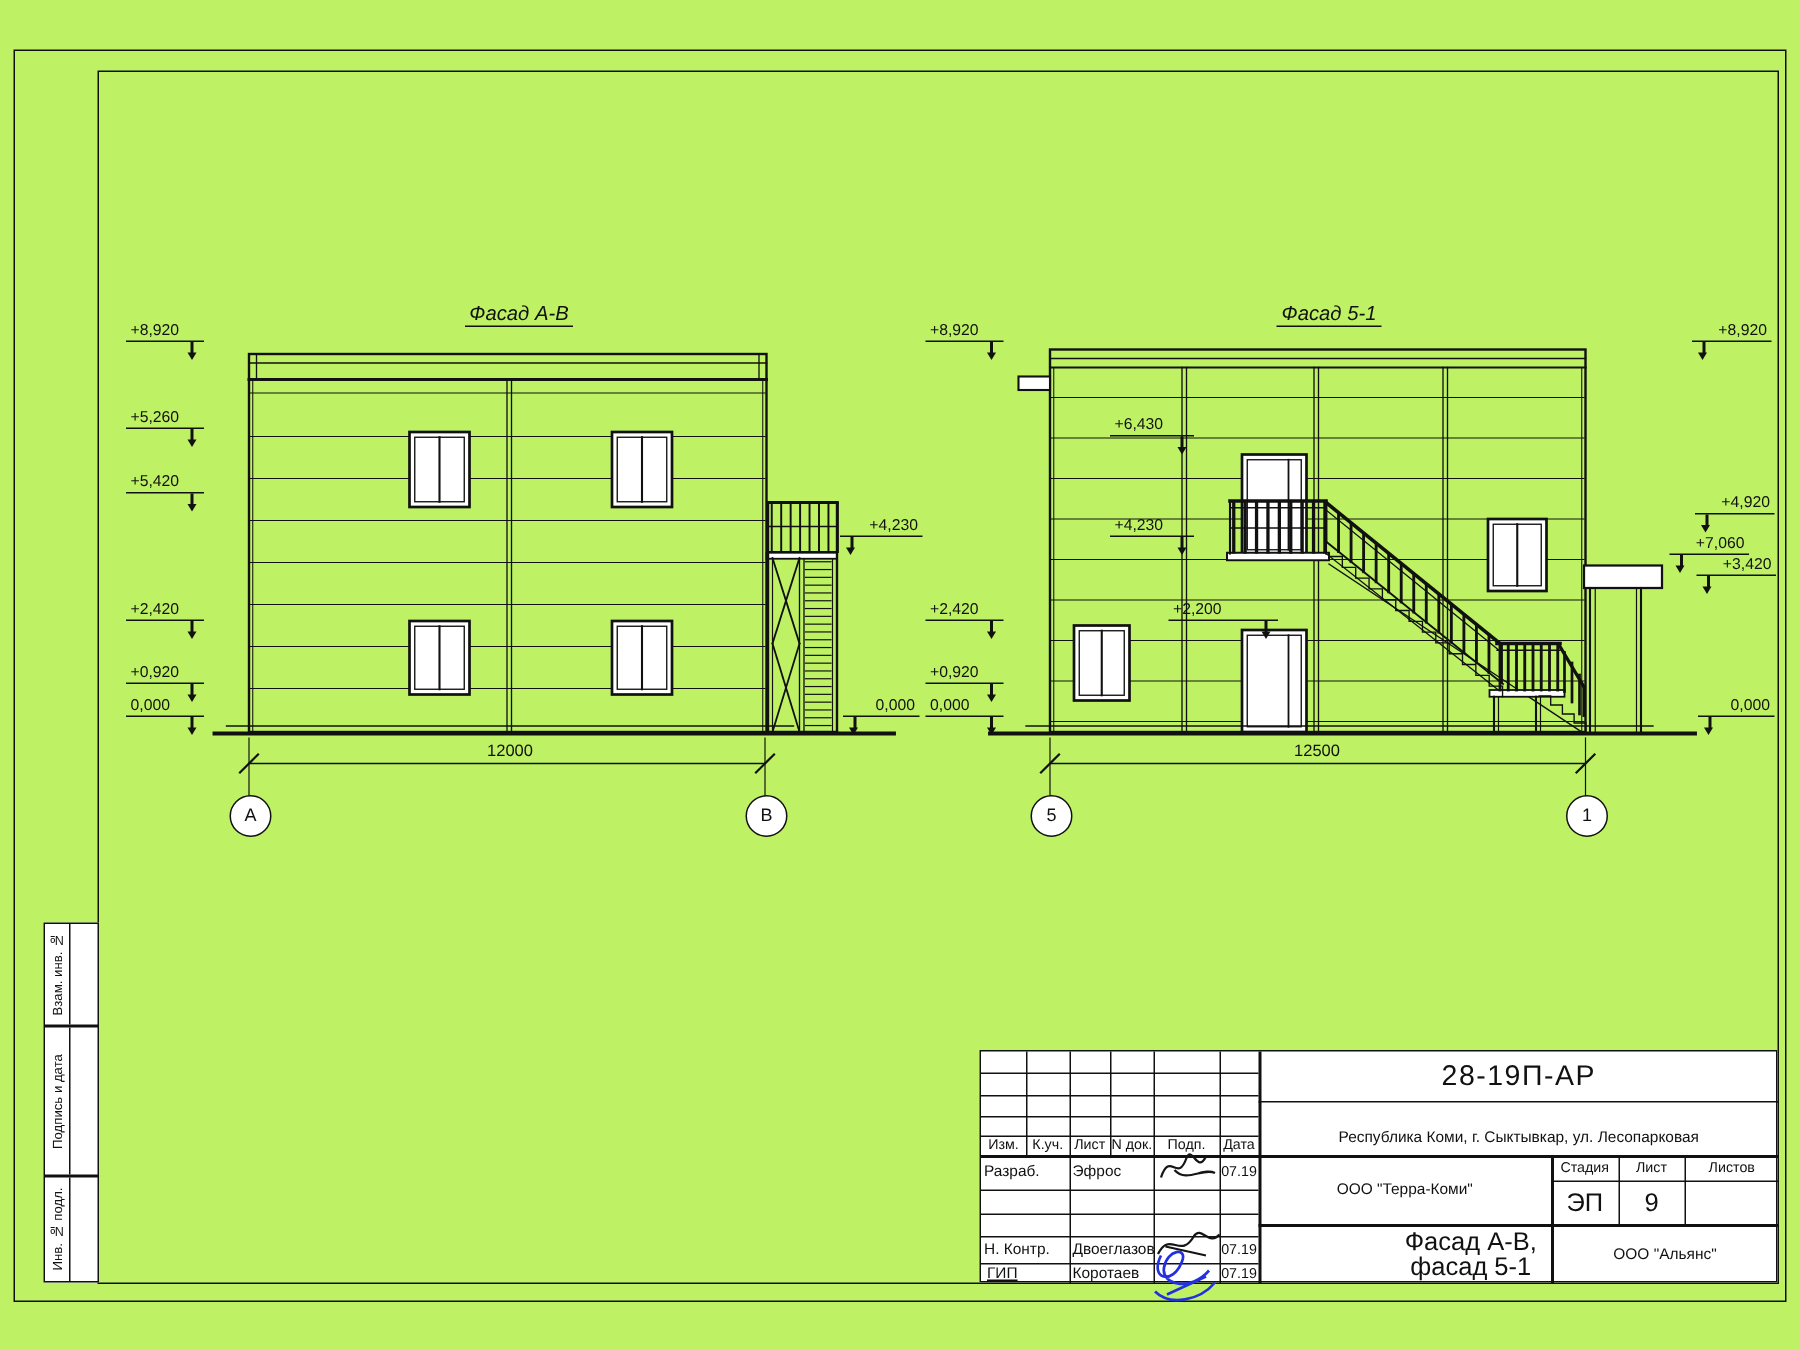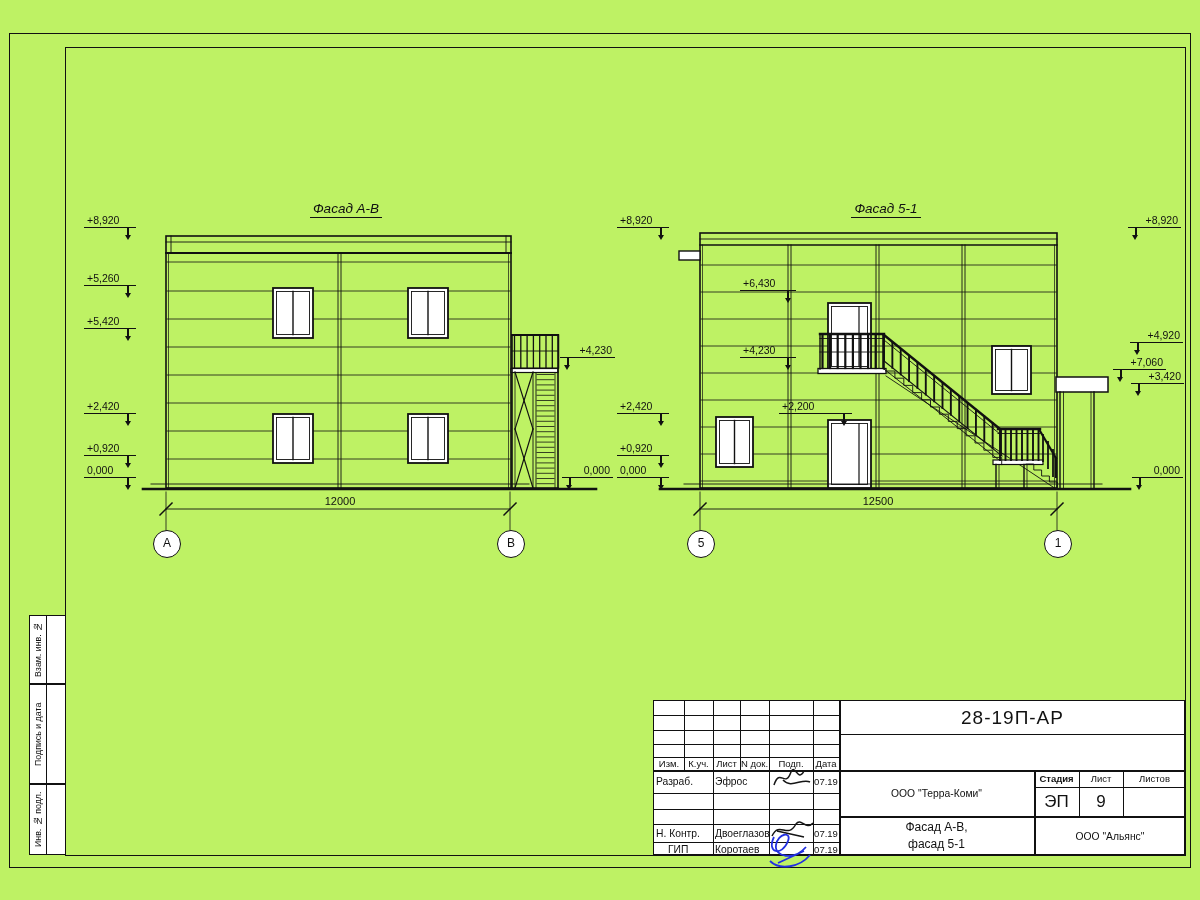--- a/index.html
+++ b/index.html
@@ -29,21 +29,21 @@
   .vbox .split{position:absolute;left:16px;top:0;bottom:0;width:1px;background:#111;}
   .vlabel{position:absolute;left:0;top:0;width:16px;height:100%;
           writing-mode:vertical-rl;transform:rotate(180deg);
           display:flex;align-items:center;justify-content:center;font-size:8.8px;white-space:nowrap;}
   
   #title-block{left:653px;top:700px;width:532px;height:155px;border:1.8px solid #111;
                box-sizing:border-box;background:#fff;}
   .hl,.vl{position:absolute;background:#111;}
   .cell{position:absolute;display:flex;align-items:center;justify-content:center;text-align:center;}
   .cell-left{justify-content:flex-start;text-align:left;}
-  .fs9{font-size:9.5px;} .fs10{font-size:10.3px;} .fs11{font-size:12px;line-height:15px;}
+  .fs9{font-size:9.5px;} .fs10{font-size:10.3px;} .fs11{font-size:17px;line-height:15px;padding-left:44px;}
   .fs17{font-size:17px;} .fs19{font-size:19px;letter-spacing:1px;}
 </style>
 </head>
 <body>
 
 <div id="sheet">
   <div class="abs" id="outer-border"></div>
   <div class="abs" id="inner-frame"></div>
 
   <svg class="abs" style="left:0;top:0;" width="1200" height="900" viewBox="0 0 1200 900" stroke="#111" fill="none" stroke-linecap="square">
@@ -338,37 +338,38 @@
     <div class="cell fs9" style="left:86px;top:56px;width:29px;height:13px;">N док.</div>
     <div class="cell fs9" style="left:115px;top:56px;width:44px;height:13px;">Подп.</div>
     <div class="cell fs9" style="left:159px;top:56px;width:26px;height:13px;">Дата</div>
 
     <div class="cell cell-left fs10" style="left:2px;top:69px;width:56px;height:23px;">Разраб.</div>
     <div class="cell cell-left fs10" style="left:61px;top:69px;width:74px;height:23px;">Эфрос</div>
     <div class="cell fs9" style="left:159px;top:69px;width:26px;height:23px;">07.19</div>
     <div class="cell cell-left fs10" style="left:2px;top:123px;width:68px;height:18px;">Н. Контр.</div>
     <div class="cell cell-left fs10" style="left:61px;top:123px;width:54px;height:18px;">Двоеглазов</div>
     <div class="cell fs9" style="left:159px;top:123px;width:26px;height:18px;">07.19</div>
-    <div class="cell cell-left fs10" style="left:14px;top:141px;width:56px;height:14px;text-decoration:underline;">ГИП</div>
+    <div class="cell cell-left fs10" style="left:4px;top:141px;width:56px;height:14px;text-decoration:underline;">ГИП</div>
     <div class="cell cell-left fs10" style="left:61px;top:141px;width:54px;height:14px;">Коротаев</div>
     <div class="cell fs9" style="left:159px;top:141px;width:26px;height:14px;">07.19</div>
 
     <svg class="abs" style="left:117px;top:62px;" width="42" height="30">
       <path d="M3,22 C9,4 14,26 20,9 C24,0 27,20 33,8 M12,17 C20,26 31,15 39,19" stroke="#151515" stroke-width="1.5" fill="none"></path>
     </svg>
     <svg class="abs" style="left:114px;top:116px;" width="48" height="26">
       <path d="M4,19 C12,3 19,23 28,7 C33,0 38,14 45,6 M9,14 L36,20" stroke="#151515" stroke-width="1.5" fill="none"></path>
     </svg>
     <svg class="abs" style="left:110px;top:128px;" width="54" height="44">
       <path d="M10,8 C2,24 18,28 24,12 C28,2 14,4 12,16 C10,28 30,32 42,18 M6,32 C16,42 36,38 46,26 M14,34 L40,22" stroke="#2230e0" stroke-width="1.8" fill="none"></path>
     </svg>
 
     <div class="cell fs19" style="left:185px;top:0;width:347px;height:33px;">28-19П-АР</div>
+    <div class="cell fs10" style="left:185px;top:50px;width:347px;height:14px;">Республика Коми, г. Сыктывкар, ул. Лесопарковая</div>
     <div class="cell fs10" style="left:185px;top:69px;width:195px;height:46px;">ООО "Терра-Коми"</div>
-    <div class="cell fs9" style="left:380px;top:69px;width:45px;height:17px;font-weight:bold;">Стадия</div>
+    <div class="cell fs9" style="left:380px;top:69px;width:45px;height:17px;">Стадия</div>
     <div class="cell fs9" style="left:425px;top:69px;width:44px;height:17px;">Лист</div>
     <div class="cell fs9" style="left:469px;top:69px;width:63px;height:17px;">Листов</div>
     <div class="cell fs17" style="left:380px;top:86px;width:45px;height:29px;">ЭП</div>
     <div class="cell fs17" style="left:425px;top:86px;width:44px;height:29px;">9</div>
     <div class="cell fs11" style="left:185px;top:117px;width:195px;height:19px;">Фасад А-В,</div>
     <div class="cell fs11" style="left:185px;top:134px;width:195px;height:19px;">фасад 5-1</div>
     <div class="cell fs10" style="left:380px;top:115px;width:152px;height:40px;">ООО "Альянс"</div>
   </div>
 </div>
 

